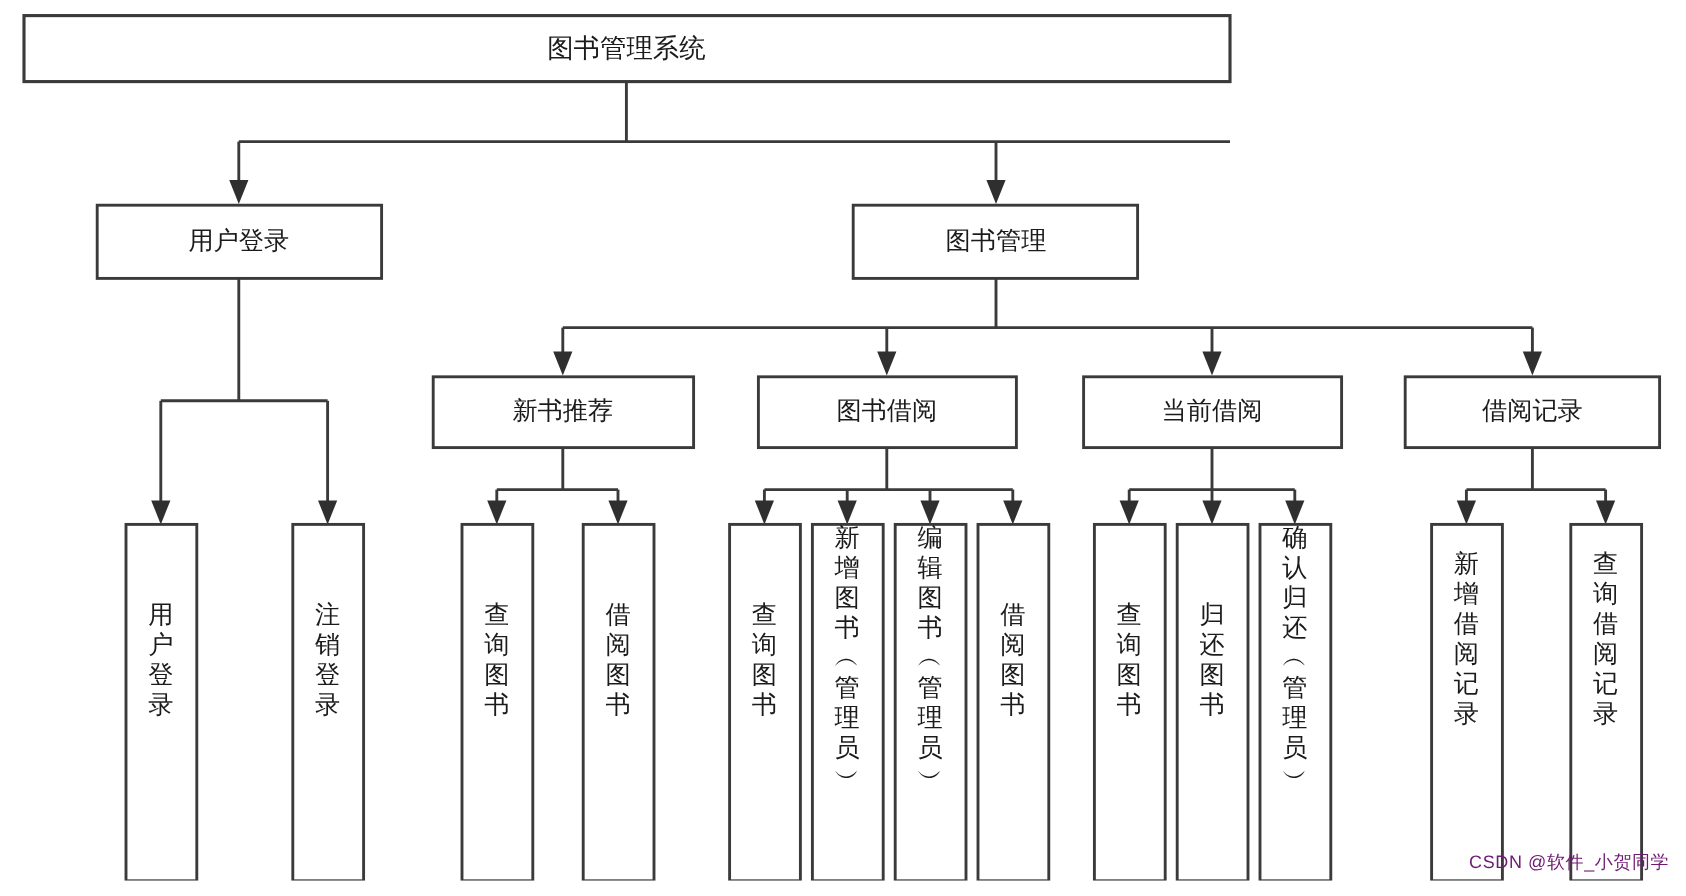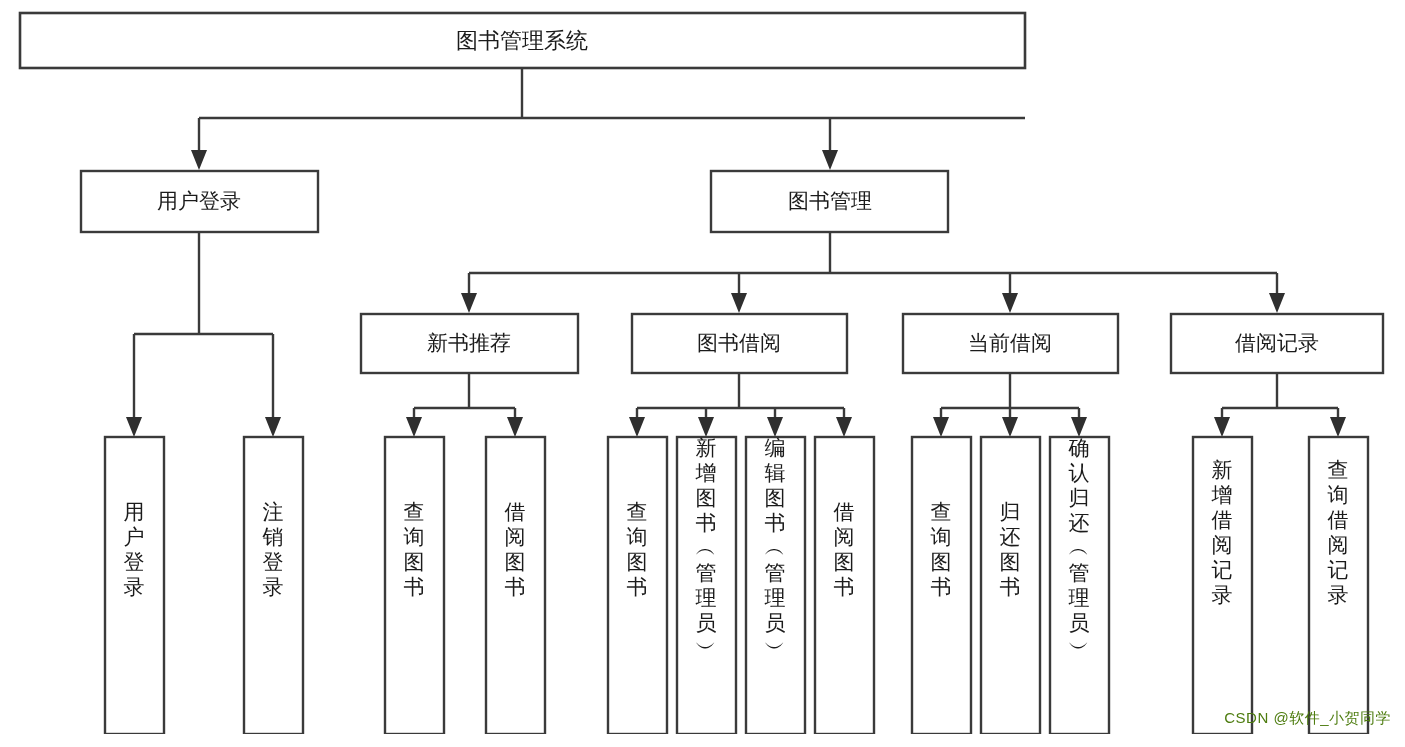--- a/index.html
+++ b/index.html
@@ -59,21 +59,21 @@
     font-family: "Liberation Sans", "DejaVu Sans", sans-serif;
     font-size: 21px;
     text-anchor: middle;
   }
   .watermark {
     position: absolute;
     right: 14px;
     bottom: 6px;
     font-family: "Liberation Sans", "DejaVu Sans", sans-serif;
     font-size: 15px;
-    color: #4d7c0f;
+    color: #701a75;
     letter-spacing: 0.5px;
     white-space: nowrap;
     user-select: none;
   }
 </style>
 </head>
 <body>
 
 <div id="diagram-root">
 

